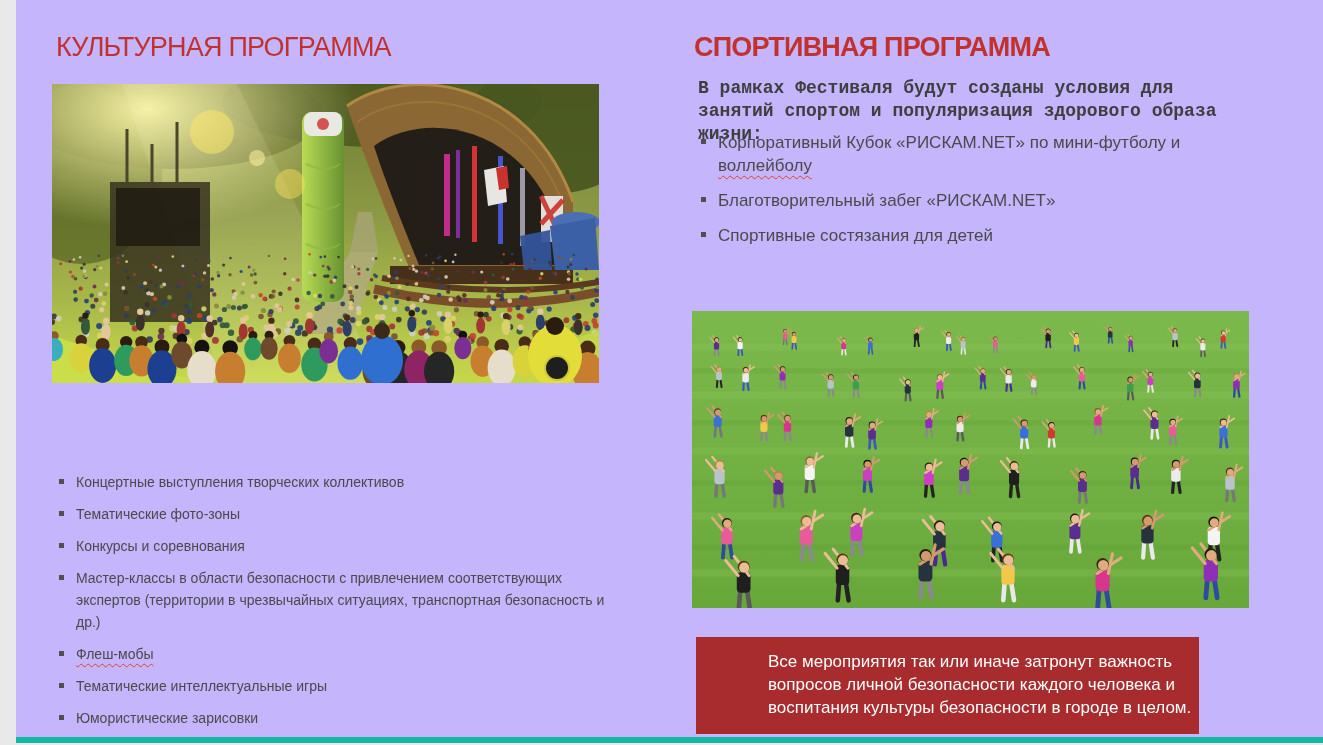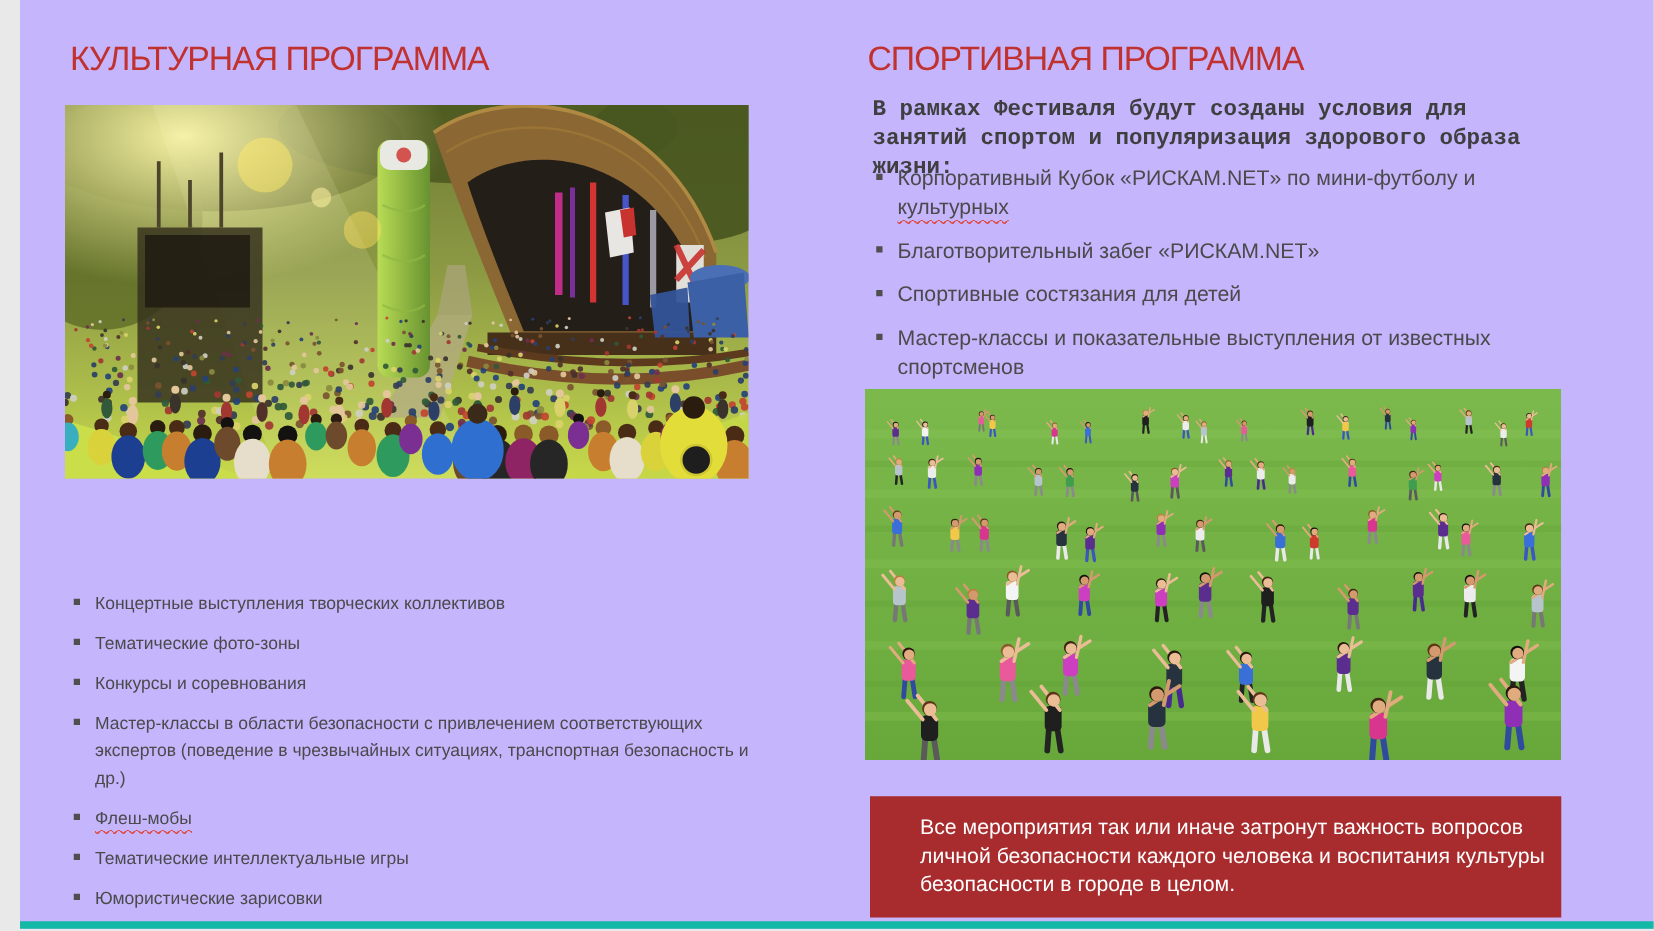--- a/index.html
+++ b/index.html
@@ -3,40 +3,40 @@
 <meta charset="utf-8">
 <style>
   html,body{margin:0;padding:0;background:#e9e9e9;}
   .canvas{position:relative;width:1323px;height:745px;overflow:hidden;background:#e9e9e9;
           font-family:"Liberation Sans","DejaVu Sans",sans-serif;}
   .slide{position:absolute;left:16px;top:0;width:1315px;height:737px;background:#c4b5fd;
          border-right:1px solid #c6c6c6;border-bottom:6px solid #14b8a6;}
   .title{position:absolute;margin:0;font-size:27px;font-weight:400;letter-spacing:-0.8px;
          color:#c1312e;white-space:nowrap;}
   .left-title{left:40px;top:32px;}
-  .right-title{left:678px;top:32px;}
+  .right-title{left:678px;top:32px;font-weight:bold;}
   .intro{position:absolute;margin:0;font-size:18px;font-weight:bold;line-height:23px;
          color:#3f3f3f;white-space:pre-wrap;font-family:Liberation Mono, monospace;}
   .left-intro{left:40px;top:400px;width:578px;}
   .right-intro{left:682px;top:77px;width:558px;}
   .bullets{position:absolute;margin:0;padding:0;list-style:none;}
   .bullets li{position:relative;padding-left:20px;color:#4a4a4a;}
   .bullets li::before{content:"";position:absolute;left:3px;top:8px;width:5px;height:5px;background:#4f4f4f;}
   .left-bullets{left:40px;top:471px;width:565px;}
   .left-bullets li{font-size:14px;line-height:22px;margin-bottom:10px;max-width:545px;}
   .right-bullets{left:682px;top:131px;width:512px;}
   .right-bullets li{font-size:17px;line-height:23px;margin-bottom:12px;max-width:490px;}
   .wavy{text-decoration-line:underline;text-decoration-style:wavy;text-decoration-color:#e2402f;
         text-decoration-thickness:1px;text-underline-offset:4px;}
   .photo{position:absolute;overflow:hidden;}
   .photo svg{display:block;}
   .left-photo{left:36px;top:84px;width:547px;height:299px;}
   .right-photo{left:676px;top:311px;width:557px;height:297px;}
-  .callout{position:absolute;left:680px;top:637px;width:553px;height:97px;box-sizing:border-box;
-           background:#a82b2d;padding:13px 2px 13px 40px;}
+  .callout{position:absolute;left:680px;top:637px;width:503px;height:97px;box-sizing:border-box;
+           background:#a82b2d;padding:13px 2px 13px 72px;}
   .callout p{margin:0;color:#ffffff;font-size:17px;line-height:23px;max-width:501px;}
 </style>
 </head>
 <body>
 
 <div class="canvas">
   <div class="slide">
 
     <h1 class="title left-title">КУЛЬТУРНАЯ ПРОГРАММА</h1>
 
@@ -626,33 +626,32 @@
             <circle cx="505" cy="284" r="12" fill="#1e1e1e"></circle>
             <circle cx="505" cy="284" r="12" fill="none" stroke="#cfc832" stroke-width="2"></circle>
           </g>
       </svg>
     </div>
 
     <ul class="bullets left-bullets">
         <li>Концертные выступления творческих коллективов</li>
         <li>Тематические фото-зоны</li>
         <li>Конкурсы и соревнования</li>
-        <li>Мастер-классы в области безопасности с привлечением соответствующих экспертов (поведение в чрезвычайных ситуациях, транспортная безопасность и др.)</li>
+        <li>Мастер-классы в области безопасности с привлечением соответствующих экспертов (территории в чрезвычайных ситуациях, транспортная безопасность и др.)</li>
         <li><span class="wavy">Флеш-мобы</span></li>
         <li>Тематические интеллектуальные игры</li>
         <li>Юмористические зарисовки</li>
       </ul>
 
     <h1 class="title right-title">СПОРТИВНАЯ ПРОГРАММА</h1>
     <p class="intro right-intro">В рамках Фестиваля будут созданы условия для занятий спортом и популяризация здорового образа жизни:</p>
     <ul class="bullets right-bullets">
-        <li>Корпоративный Кубок «РИСКАМ.NET» по мини-футболу и <span class="wavy">культурных</span></li>
+        <li>Корпоративный Кубок «РИСКАМ.NET» по мини-футболу и <span class="wavy">воллейболу</span></li>
         <li>Благотворительный забег «РИСКАМ.NET»</li>
         <li>Спортивные состязания для детей</li>
-        <li>Мастер-классы и показательные выступления от известных спортсменов</li>
       </ul>
 
     <div class="photo right-photo">
       <svg width="557" height="297" viewBox="0 0 557 297" preserveAspectRatio="none" xmlns="http://www.w3.org/2000/svg">
         <rect width="557" height="297" fill="url(#gField)"></rect>
         <path d="M0,36 H557 M0,84 H557 M0,140 H557 M0,205 H557 M0,262 H557" stroke="#8cc75a" stroke-width="7" opacity="0.3" fill="none"></path>
         <path d="M0,60 H557 M0,112 H557 M0,172 H557 M0,236 H557" stroke="#5d9a33" stroke-width="5" opacity="0.25" fill="none"></path>
         <g>
             <line x1="23.2" y1="37.6" x2="22.7" y2="44.3" stroke="#8a8a8a" stroke-width="1.8" stroke-linecap="round"></line>
             <line x1="25.8" y1="37.6" x2="26.8" y2="44.3" stroke="#8a8a8a" stroke-width="1.8" stroke-linecap="round"></line>

